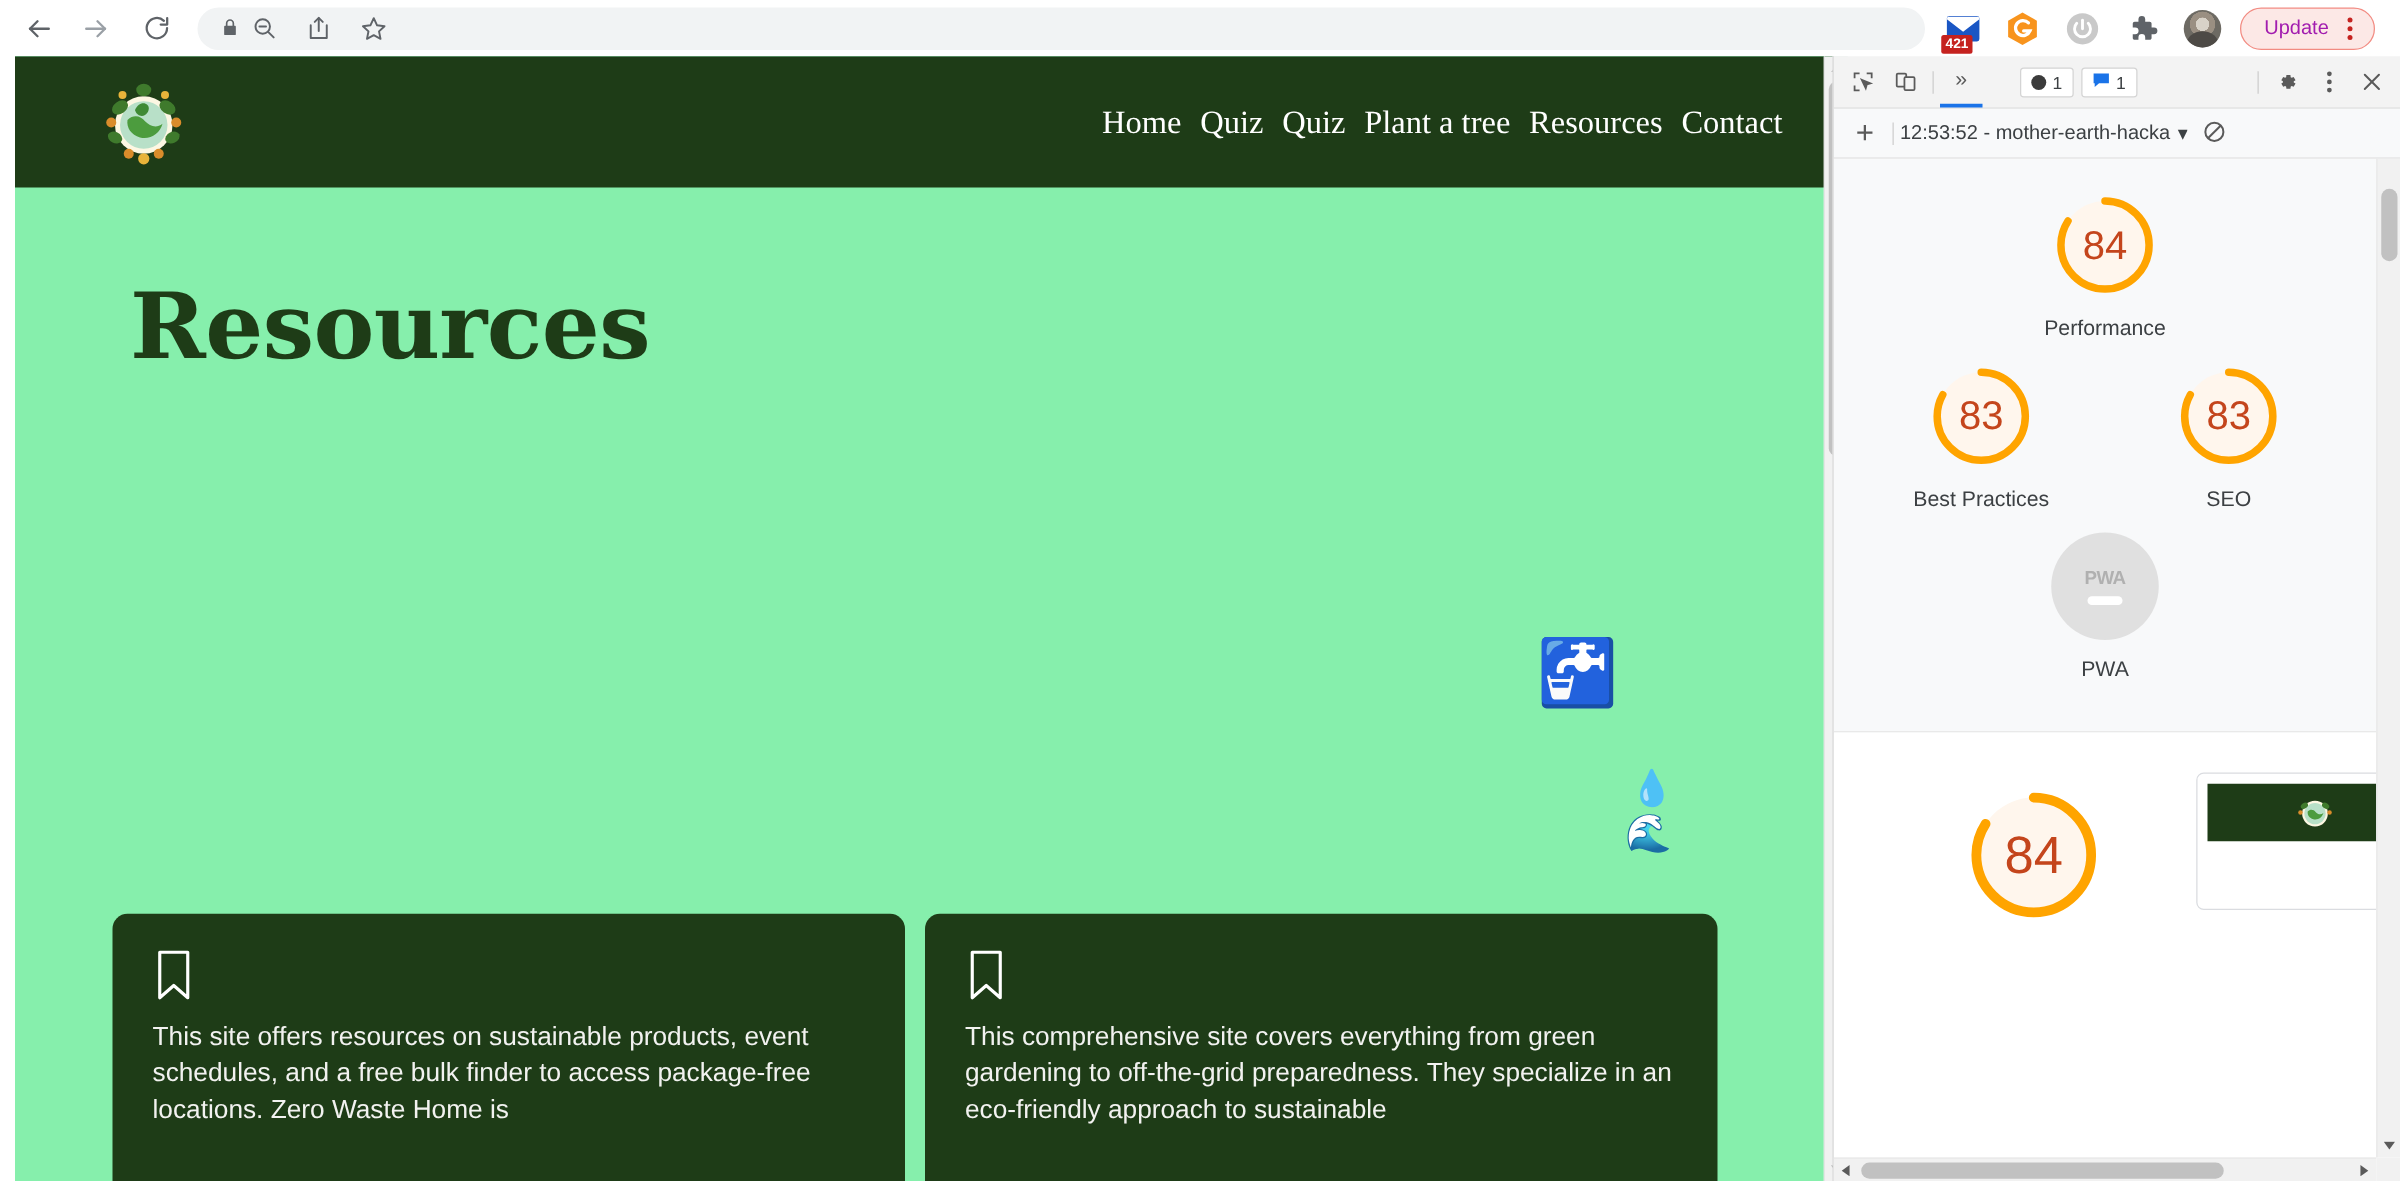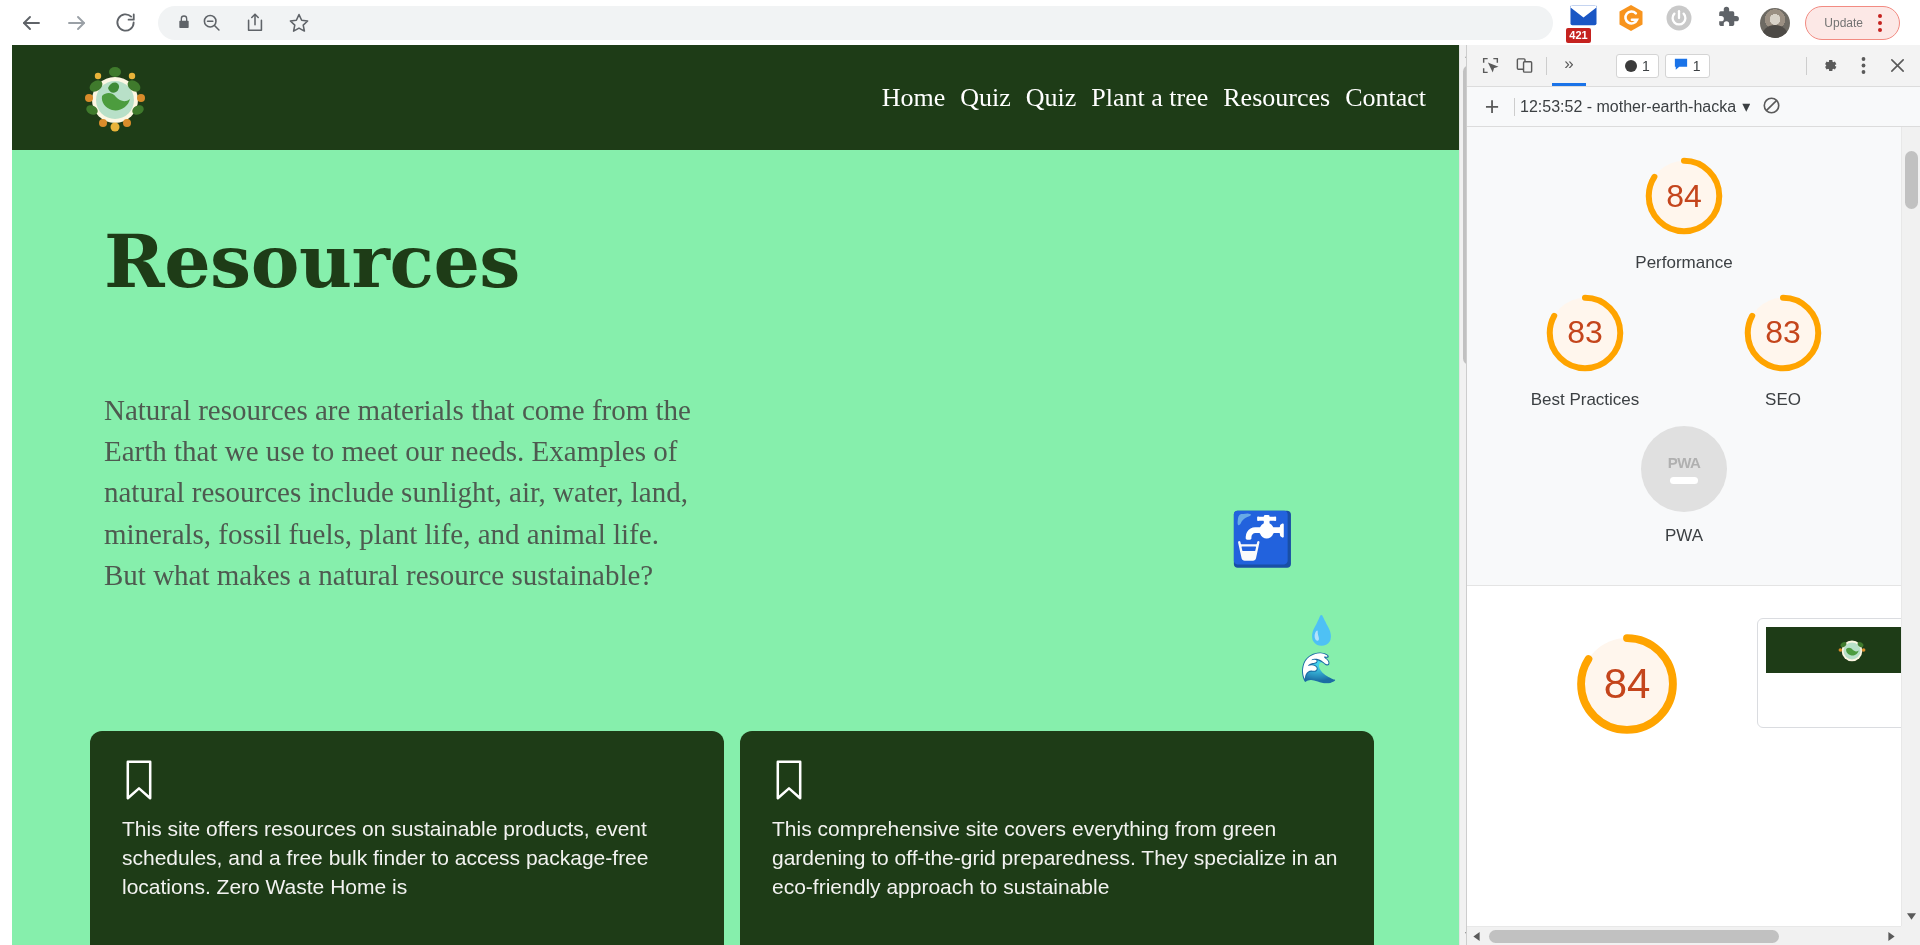--- a/index.html
+++ b/index.html
@@ -57,21 +57,21 @@
   #share-icon { margin-right: 10px; }
   #bookmark-star-icon { margin-right: 2px; }
 
   #extensions-area {
     display: flex; align-items: center;
     height: 45px; flex: 0 0 auto;
     padding-right: 8px;
   }
   .ext-icon {
     width: 38px; height: 38px; margin: 0 5px;
-    display: flex; align-items: flex-start; justify-content: center;
+    display: flex; align-items: center; justify-content: center;
     position: relative; flex: 0 0 auto;
   }
   #gmail-badge {
     position: absolute; left: 2px; bottom: -1px;
     background: #c5221f; color: #fff;
     font-size: 11px; font-weight: bold;
     line-height: 13px;
     padding: 1px 3px; border-radius: 2px;
     font-family: "Liberation Sans", sans-serif;
   }
@@ -91,21 +91,21 @@
   #update-button {
     display: flex; align-items: center;
     height: 34px; border: 1px solid #f28b82;
     border-radius: 17px;
     background: #fce8e6;
     padding: 0 6px 0 18px;
     margin-left: 6px; margin-right: 12px;
     flex: 0 0 auto;
   }
   #update-label {
-    font-size: 12px; color: #737373;
+    font-size: 16px; color: #a21caf;
     white-space: nowrap;
   }
   #chrome-menu-icon {
     width: 26px; height: 28px;
     display: flex; flex-direction: column;
     align-items: center; justify-content: center;
     gap: 3px; margin-left: 4px;
   }
   #chrome-menu-icon i {
     width: 4px; height: 4px; border-radius: 50%;
@@ -543,21 +543,20 @@
       <a class="nav-link">Quiz</a>
       <a class="nav-link">Quiz</a>
       <a class="nav-link">Plant a tree</a>
       <a class="nav-link">Resources</a>
       <a class="nav-link">Contact</a>
     </nav>
   </header>
 
   <div id="page-body">
     <h1 id="page-title">Resources</h1>
-    <p id="intro-paragraph">Natural resources are materials that come from the Earth that we use to meet our needs. Examples of natural resources include sunlight, air, water, land, minerals, fossil fuels, plant life, and animal life. But what makes a natural resource sustainable?</p>
   </div>
 
   <div id="emoji-faucet">🚰</div>
   <div id="emoji-droplet">💧</div>
   <div id="emoji-water">🌊</div>
 
   <div id="card-grid">
 
     <div class="resource-card">
       <span class="bookmark-icon">

